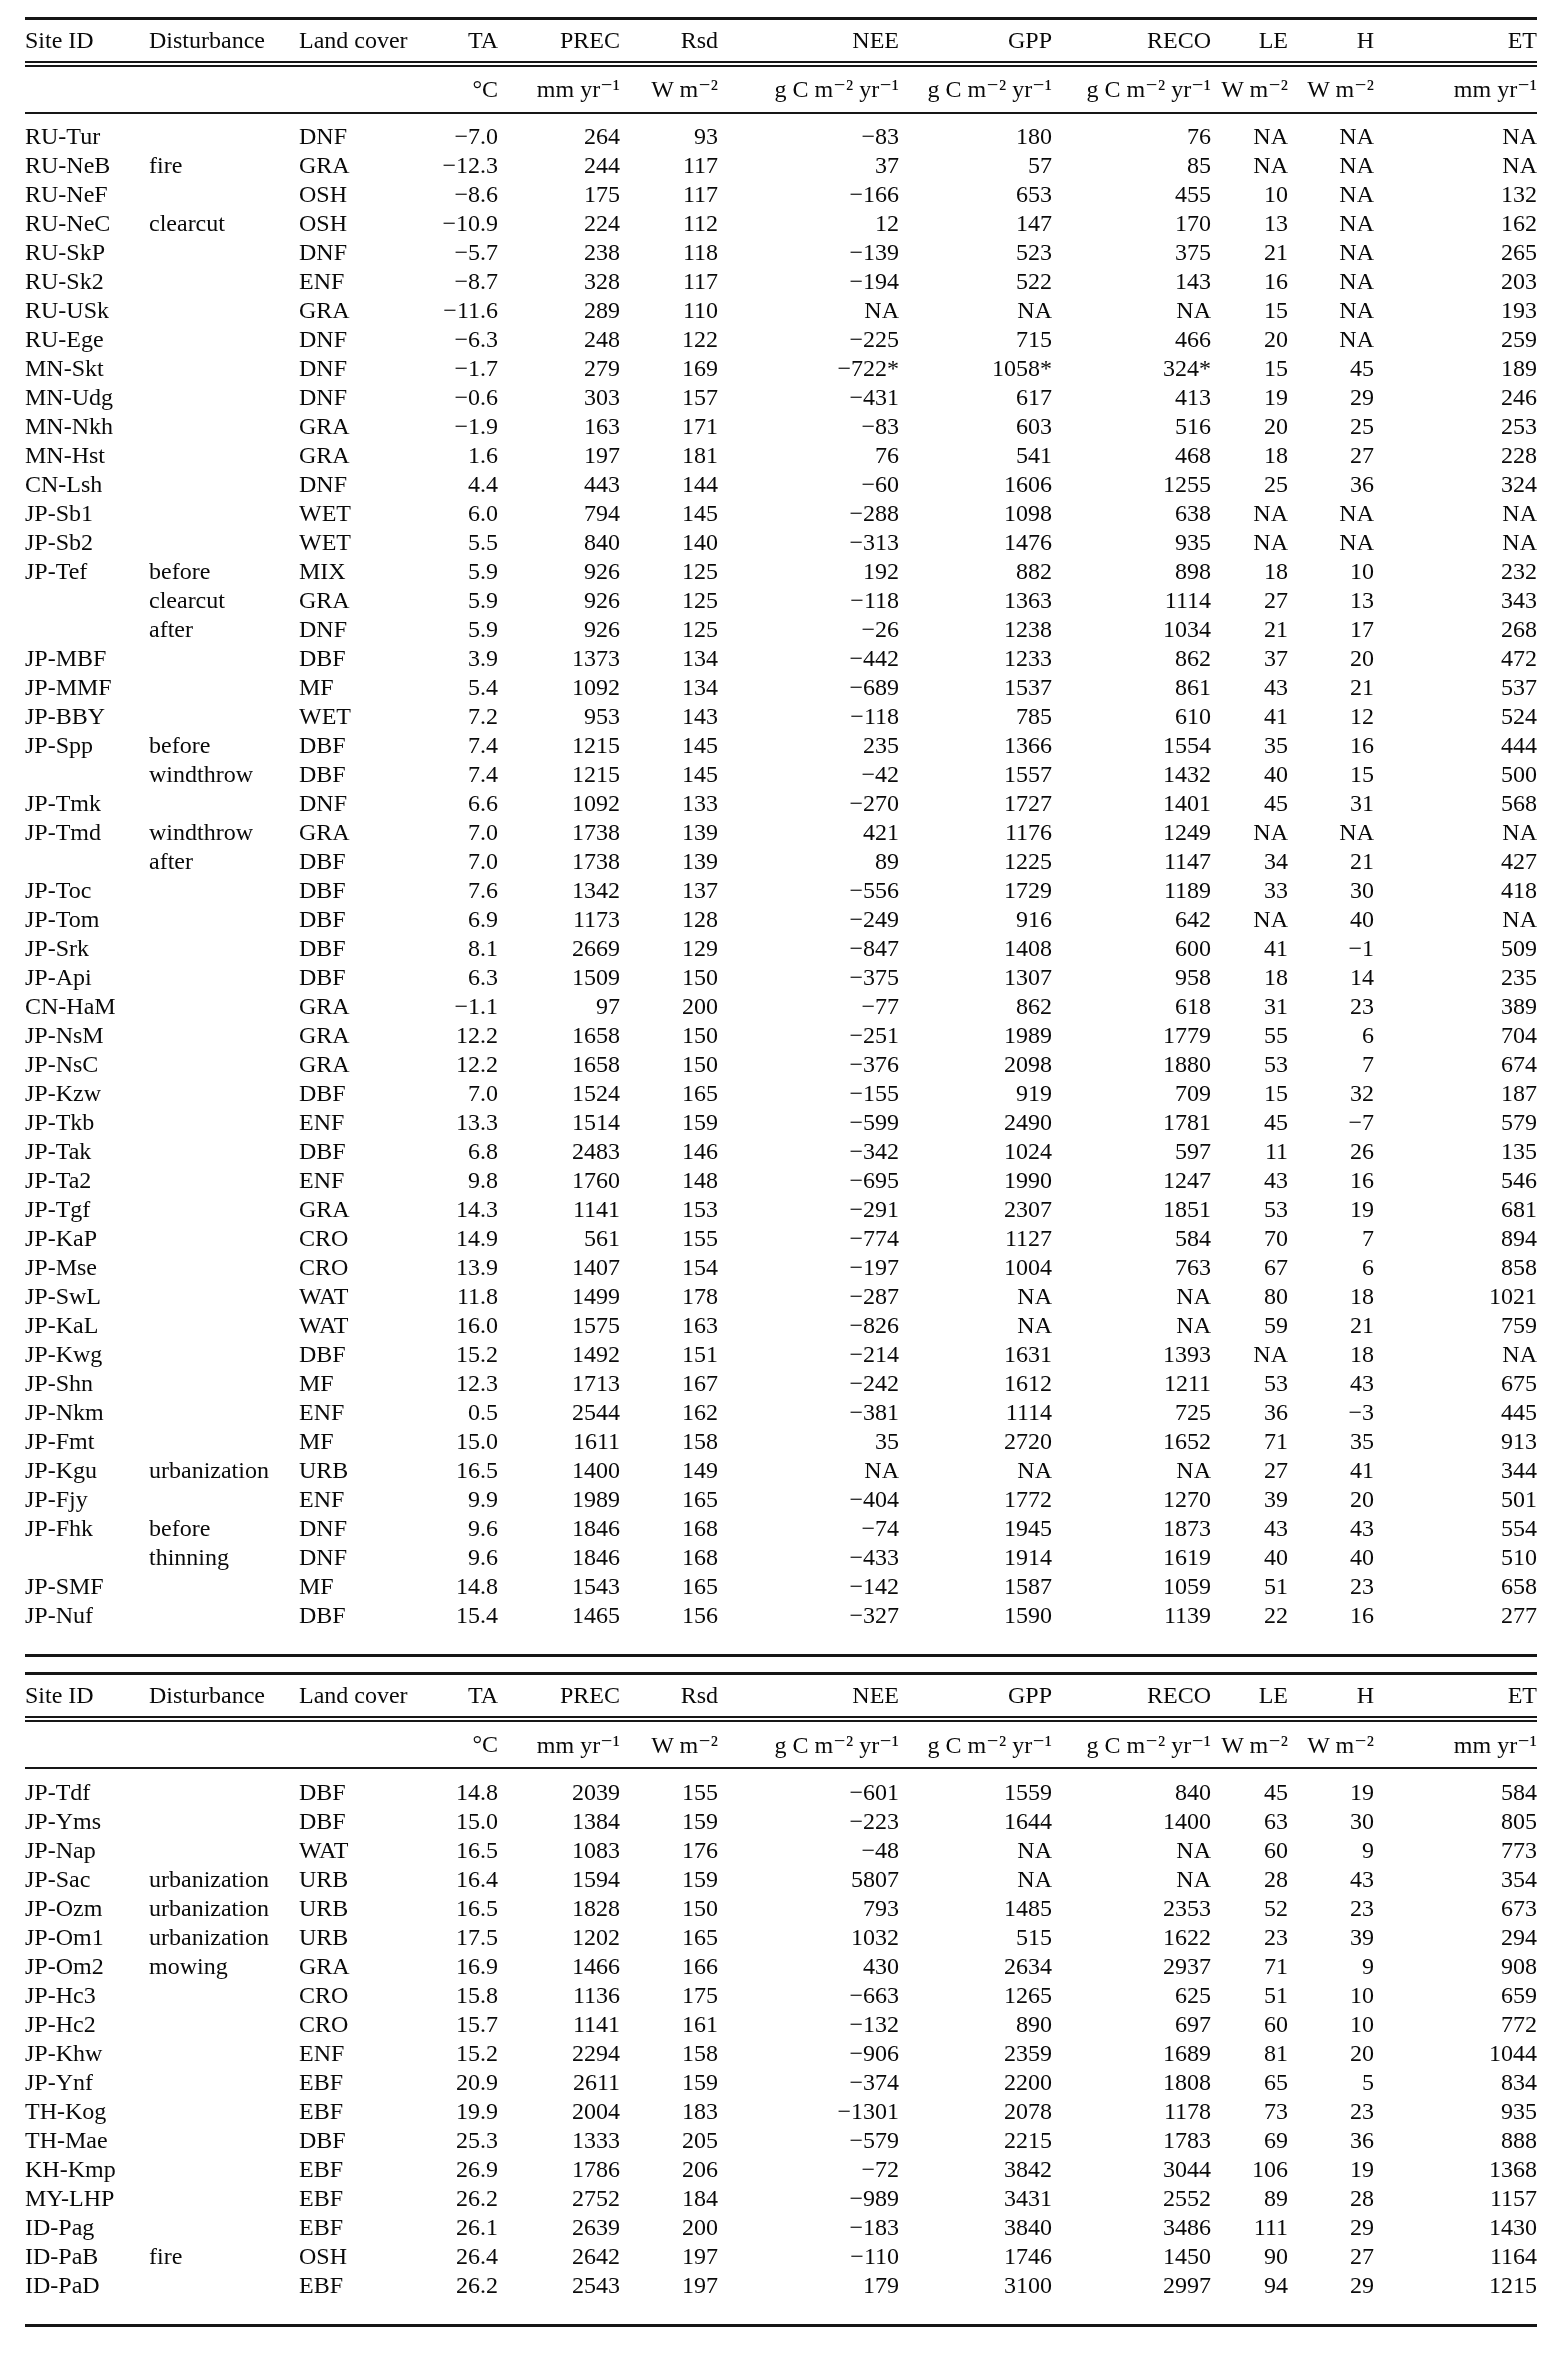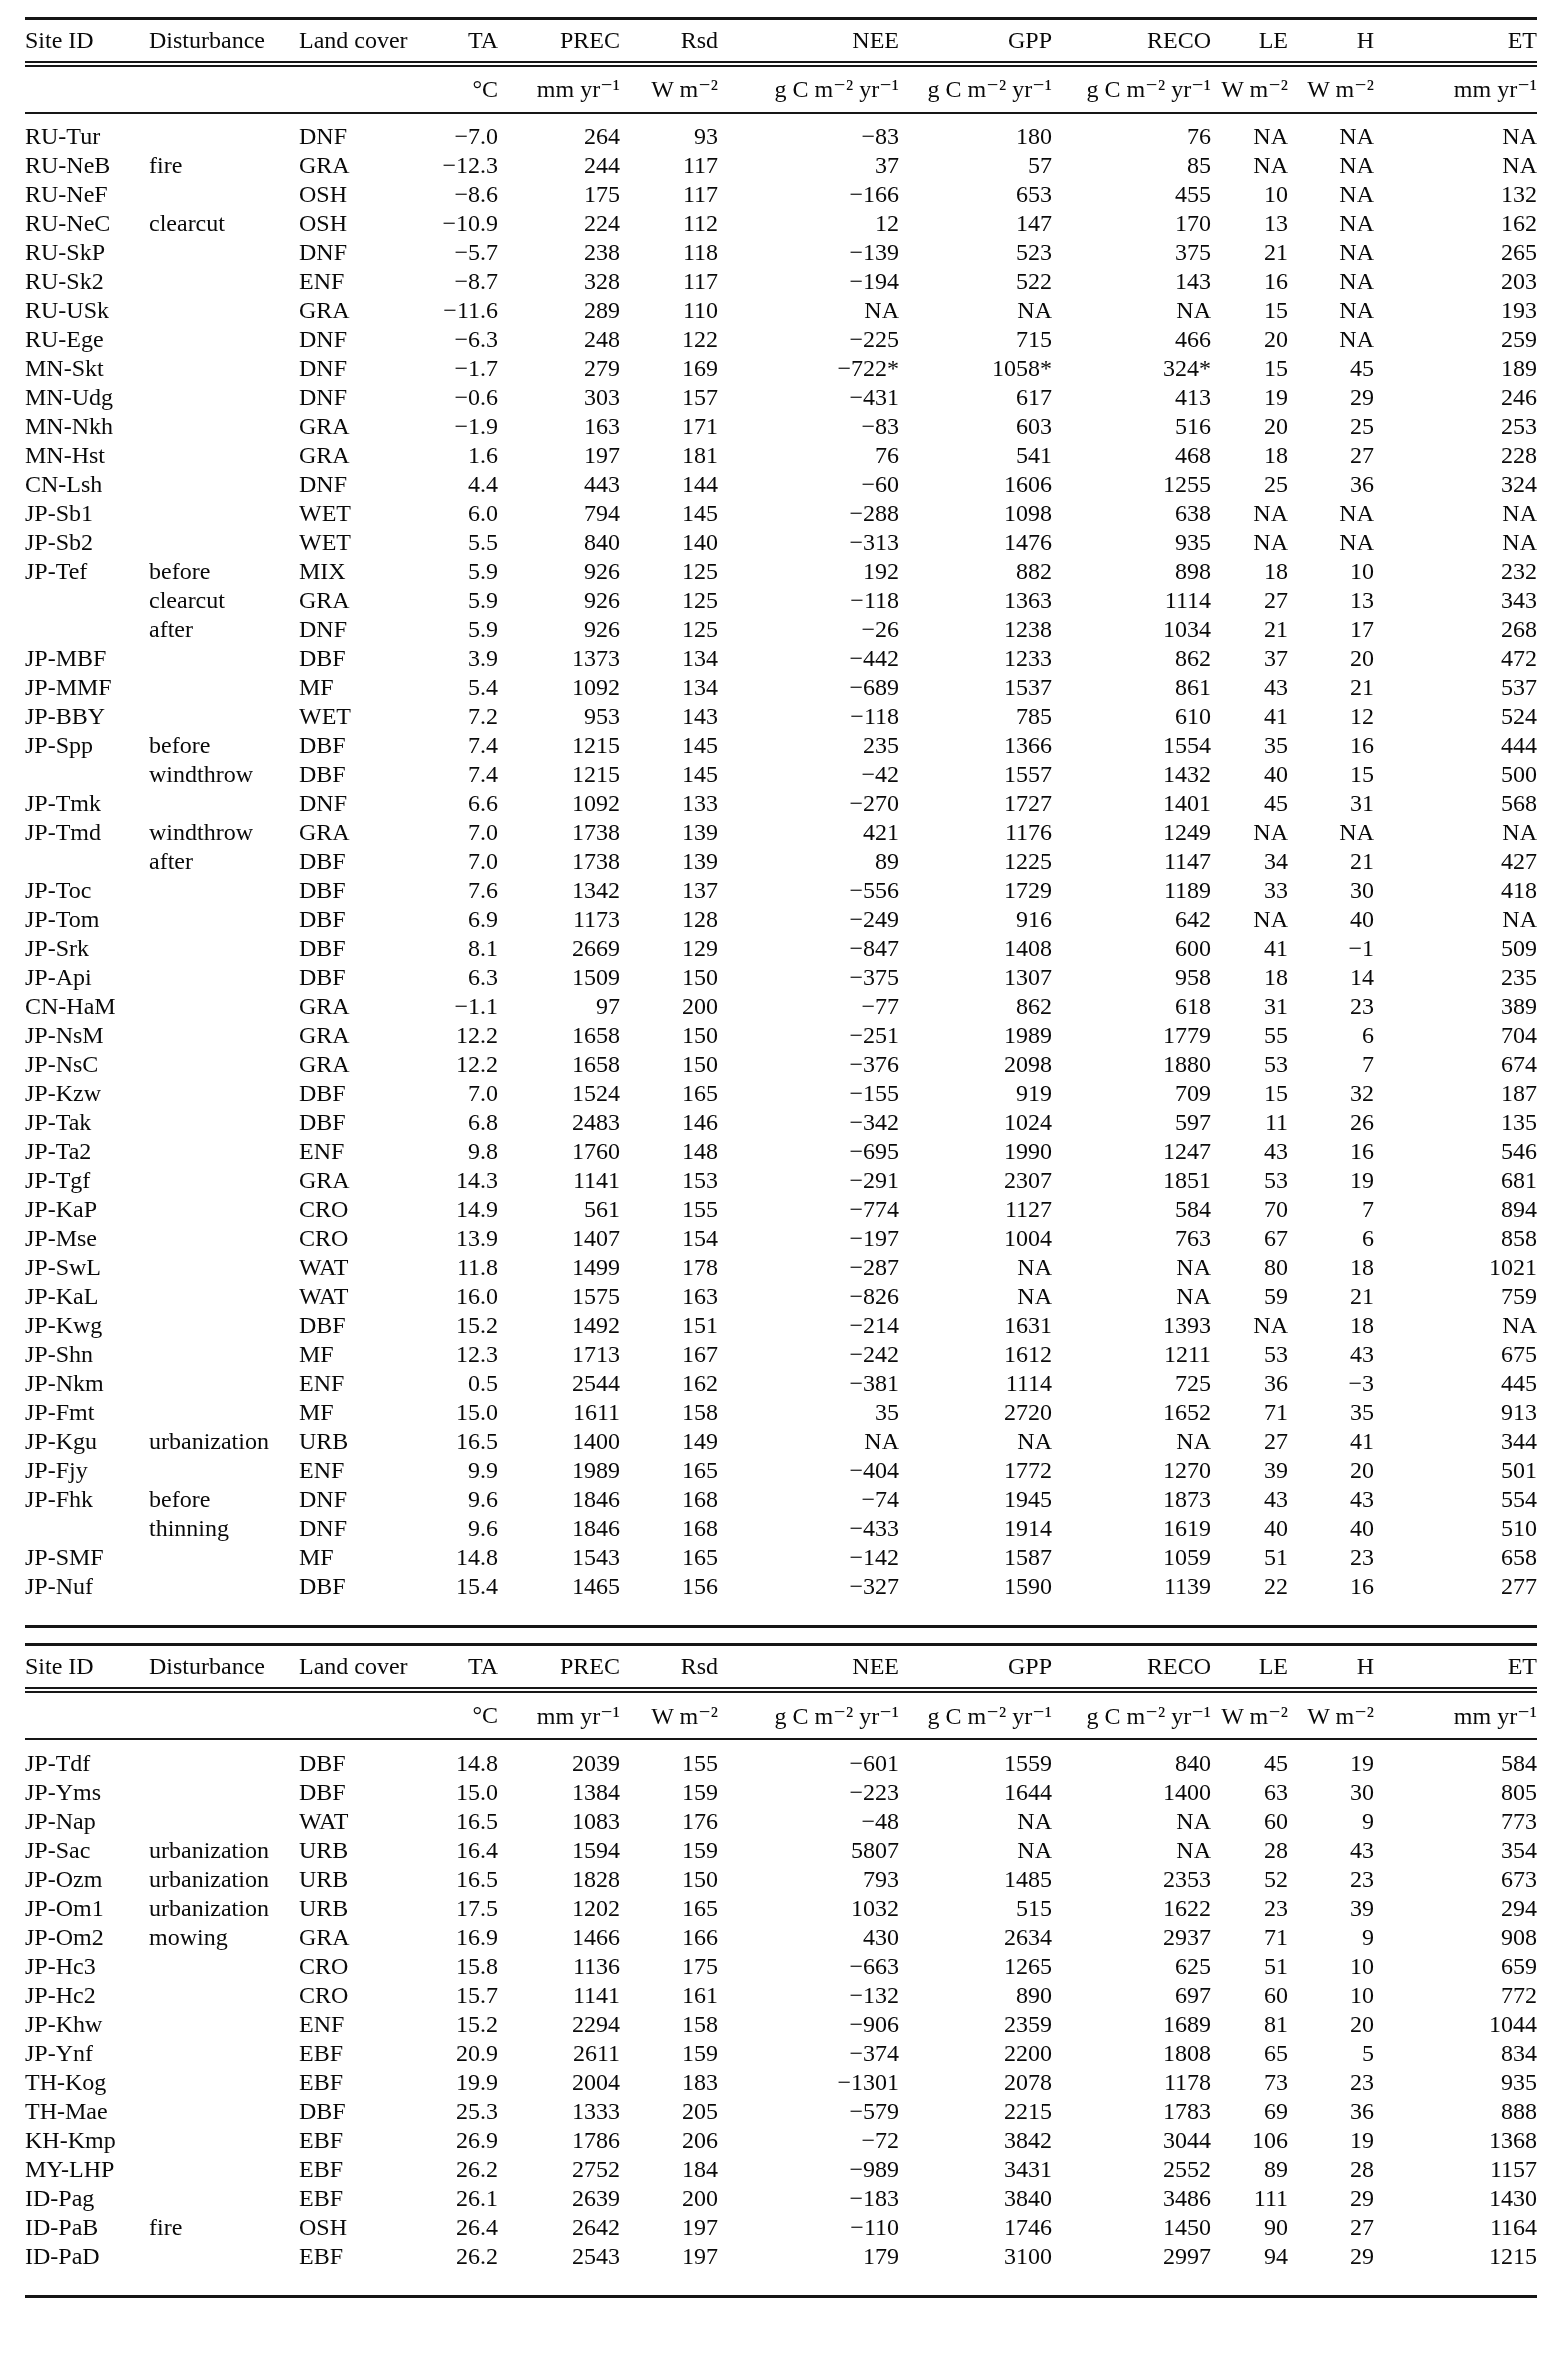--- a/index.html
+++ b/index.html
@@ -577,20 +577,34 @@
             <td class="col-right">1524</td>
             <td class="col-right">165</td>
             <td class="col-right">−155</td>
             <td class="col-right">919</td>
             <td class="col-right">709</td>
             <td class="col-right">15</td>
             <td class="col-right">32</td>
             <td class="col-right">187</td>
           </tr>
           <tr>
+            <td class="col-left">JP-Tkb</td>
+            <td class="col-left"></td>
+            <td class="col-left">ENF</td>
+            <td class="col-right">13.3</td>
+            <td class="col-right">1514</td>
+            <td class="col-right">159</td>
+            <td class="col-right">−599</td>
+            <td class="col-right">2490</td>
+            <td class="col-right">1781</td>
+            <td class="col-right">45</td>
+            <td class="col-right">−7</td>
+            <td class="col-right">579</td>
+          </tr>
+          <tr>
             <td class="col-left">JP-Tak</td>
             <td class="col-left"></td>
             <td class="col-left">DBF</td>
             <td class="col-right">6.8</td>
             <td class="col-right">2483</td>
             <td class="col-right">146</td>
             <td class="col-right">−342</td>
             <td class="col-right">1024</td>
             <td class="col-right">597</td>
             <td class="col-right">11</td>

